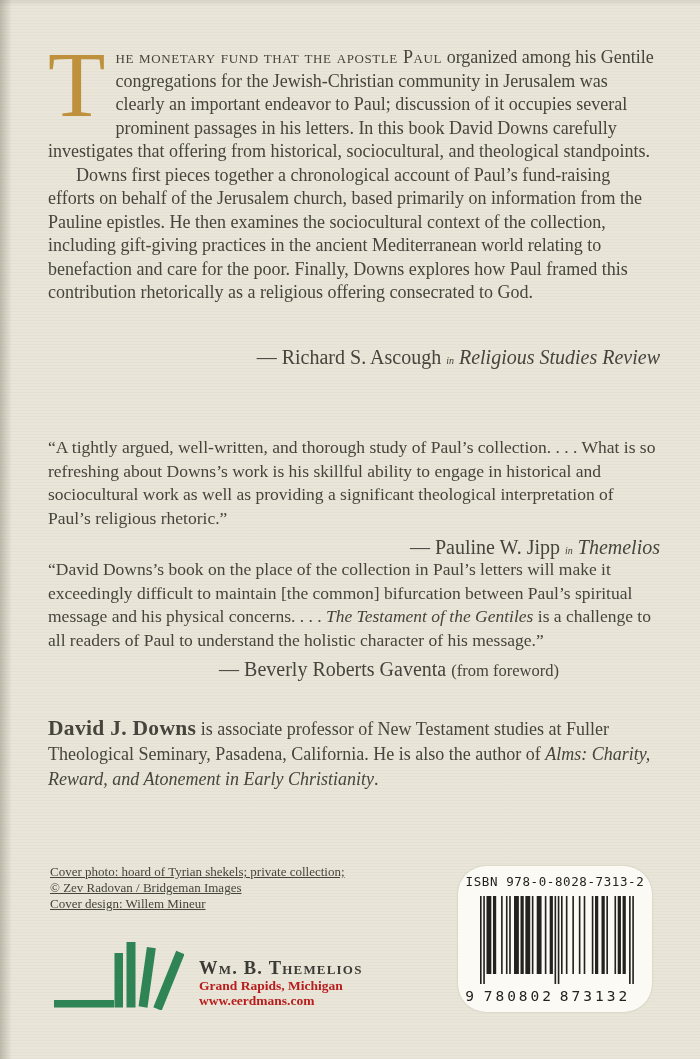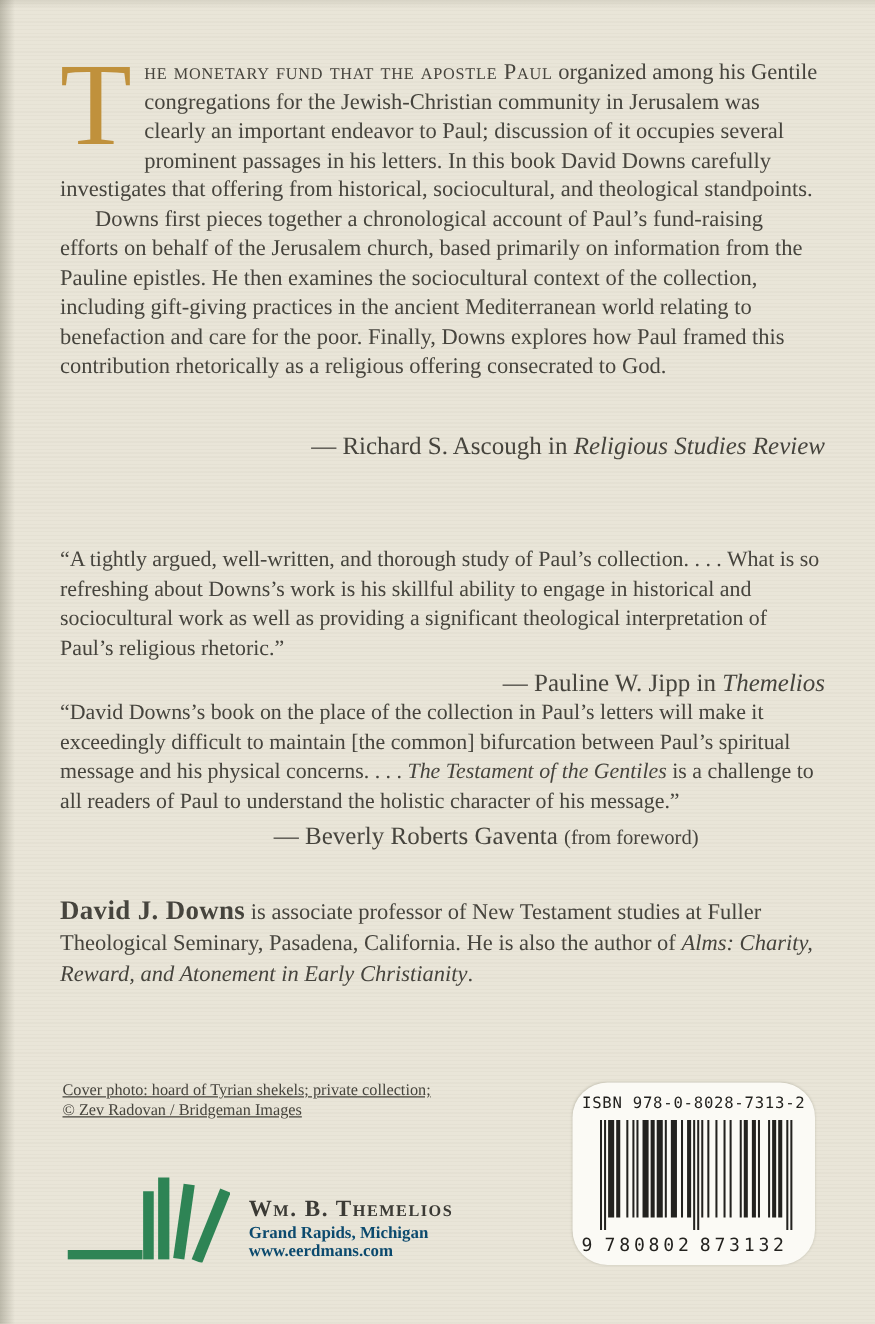--- a/index.html
+++ b/index.html
@@ -40,21 +40,21 @@
   }
   .blurb p{margin:0;}
   .b1{top:340px;}
   .b2{top:436px;}
   .b3{top:558px;}
   .attr{
     text-align:right;
     font-size:20px; line-height:26px;
     margin-top:4px;
   }
-  .attr .conn{font-size:20px;}
+  .attr .conn{font-size:10px;font-style:italic;}
   .attr .src{font-style:italic;}
   .attr-center{text-align:center; padding-left:70px;}
   .attr .suffix{font-size:16.5px;}
   .ital{font-style:italic;}
   .bio{
     position:absolute; top:716px; left:48px; width:612px;
     font-size:18px; line-height:25px;
   }
   .bio p{margin:0;}
   .bio .name{font-weight:bold; font-size:21.5px; letter-spacing:0.3px;}
@@ -74,21 +74,21 @@
     position:absolute; left:54px; top:936px;
     display:flex; align-items:flex-end; gap:15px;
   }
   .pub-text{padding-bottom:2px;}
   .pub-name{
     font-variant:small-caps; font-weight:bold;
     font-size:18.5px; line-height:19px; letter-spacing:1.2px;
     color:#3b3a35;
   }
   .pub-sub{
-    font-weight:bold; font-size:13.5px; line-height:15px; color:#0c4a6e;
+    font-weight:bold; font-size:13.5px; line-height:15px; color:#b91c1c;
   }
 </style>
 </head>
 <body>
 
 <div class="spine-shade"></div>
 <div class="top-shade"></div>
 
 <div class="synopsis">
   <p><span class="dropcap">T</span><span class="smallcaps">he monetary fund that the apostle Paul</span><span> organized among his Gentile congregations for the Jewish-Christian community in Jerusalem was clearly an important endeavor to Paul; discussion of it occupies several prominent passages in his letters. In this book David Downs carefully investigates that offering from historical, sociocultural, and theological standpoints.</span></p>
@@ -109,20 +109,21 @@
   <div class="attr attr-center"><span>— Beverly Roberts Gaventa</span> <span class="suffix">(from foreword)</span></div>
 </div>
 
 <div class="bio">
   <p><span class="name">David J. Downs</span><span> is associate professor of New Testament studies at Fuller Theological Seminary, Pasadena, California. He is also the author of </span><span class="ital">Alms: Charity, Reward, and Atonement in Early Christianity</span><span>.</span></p>
 </div>
 
 <div class="credits">
   <div>Cover photo: hoard of Tyrian shekels; private collection;</div>
   <div>© Zev Radovan / Bridgeman Images</div>
+  <div>Cover design: Willem Mineur</div>
 </div>
 
 <div class="barcode-box">
   <svg id="barcode-svg" width="182" height="138" viewBox="0 0 182 138">
       <text x="91" y="16" text-anchor="middle" font-family="DejaVu Sans Mono, monospace" font-size="12.5" letter-spacing="0.6" fill="#23221f">ISBN 978-0-8028-7313-2</text>
       <rect x="16.00" y="26" width="1.62" height="88" fill="#23221f"></rect>
       <rect x="19.24" y="26" width="1.62" height="88" fill="#23221f"></rect>
       <rect x="22.48" y="26" width="4.86" height="78" fill="#23221f"></rect>
       <rect x="28.96" y="26" width="3.24" height="78" fill="#23221f"></rect>
       <rect x="37.06" y="26" width="1.62" height="78" fill="#23221f"></rect>

